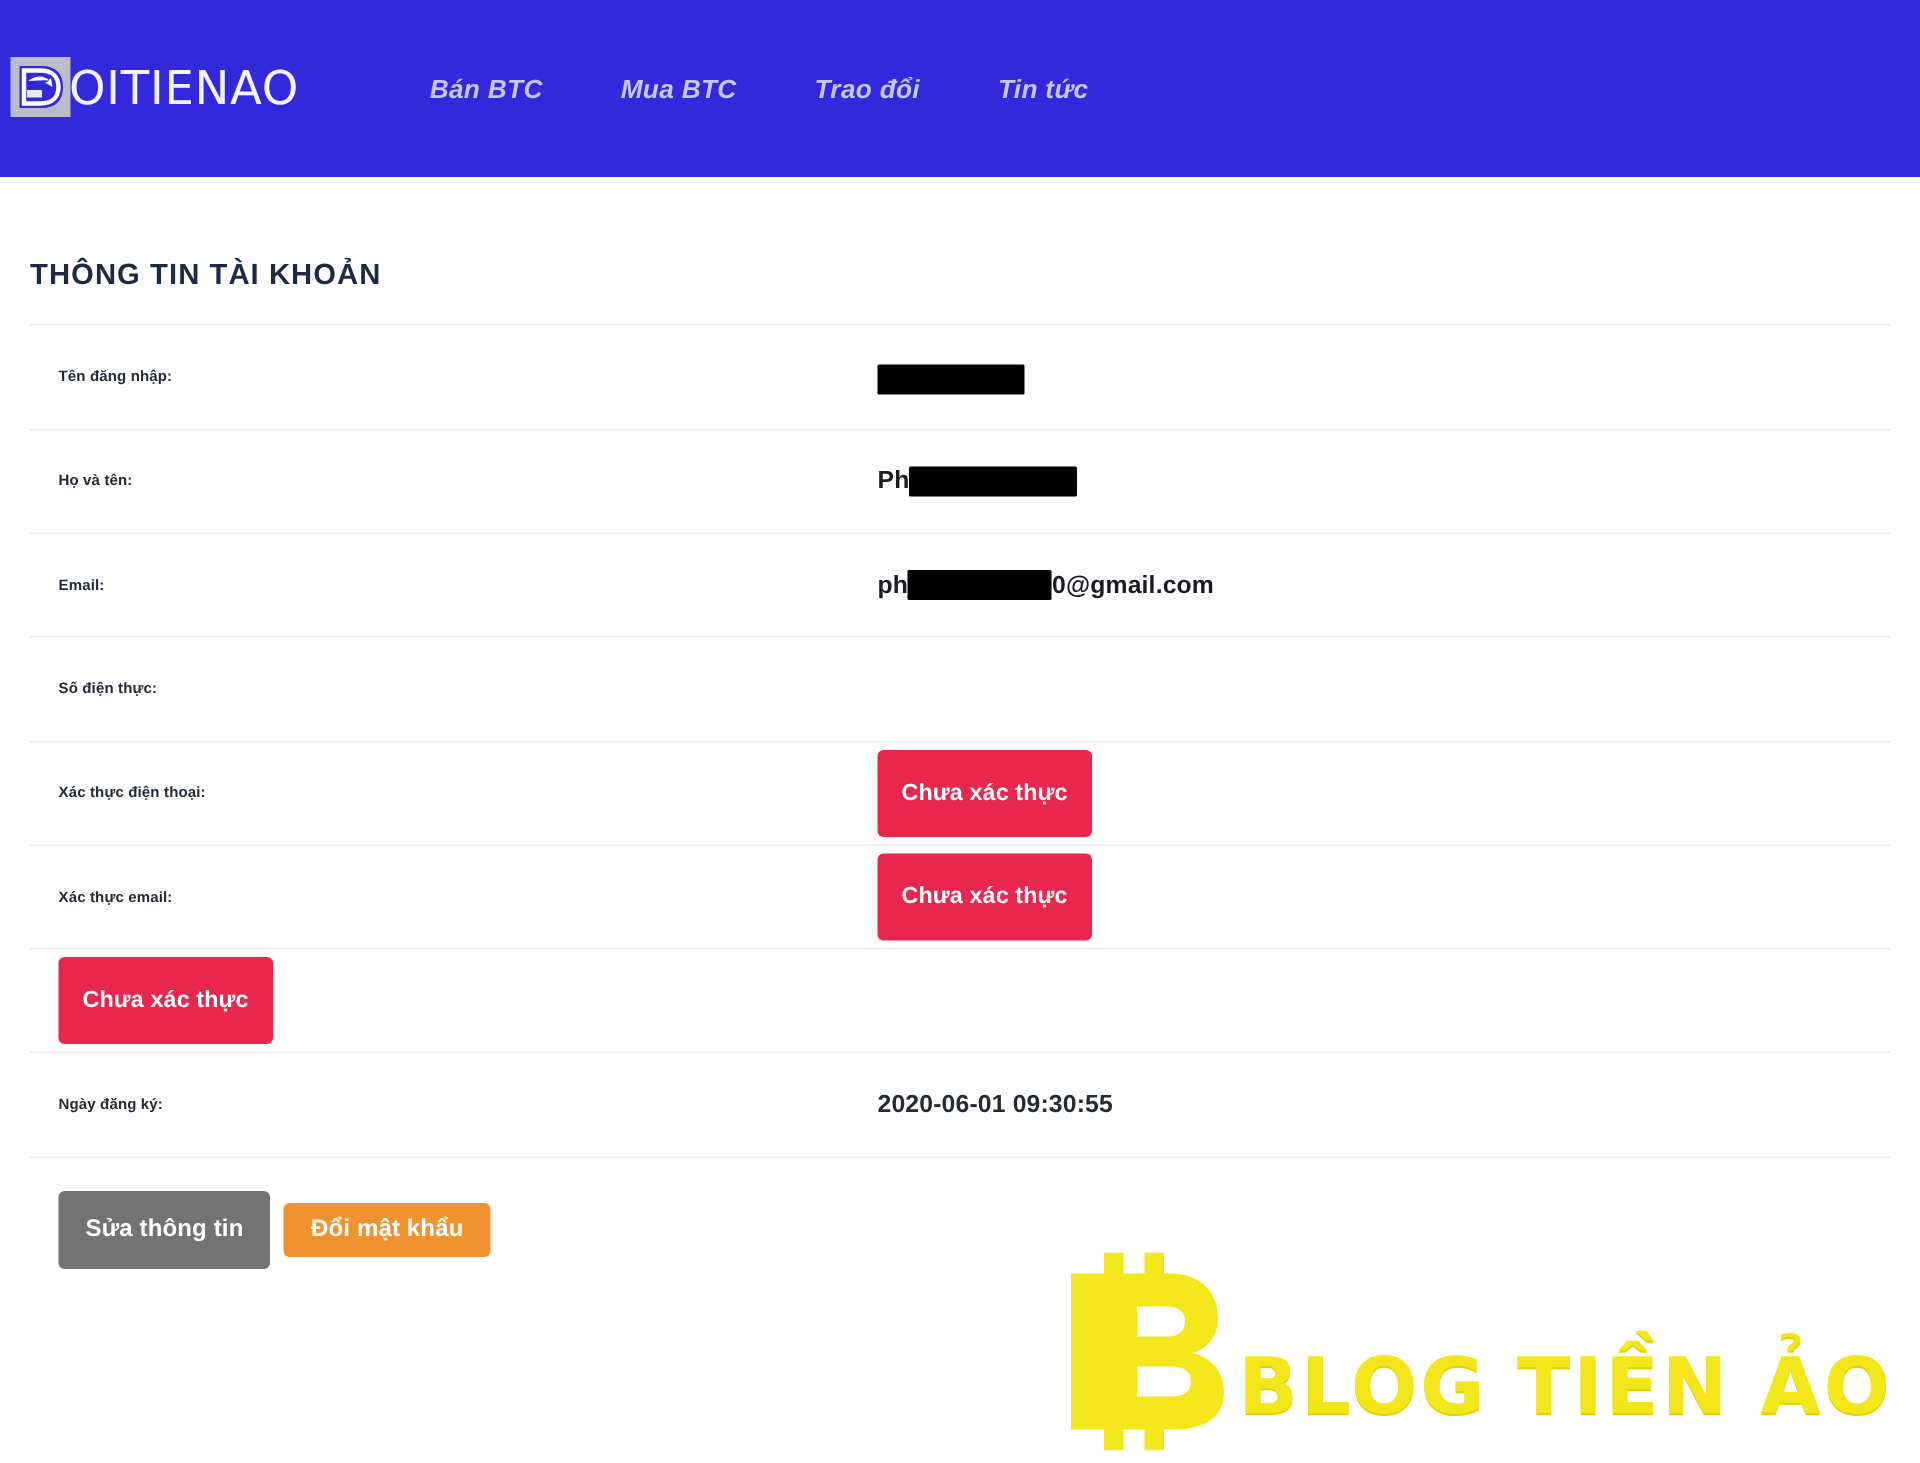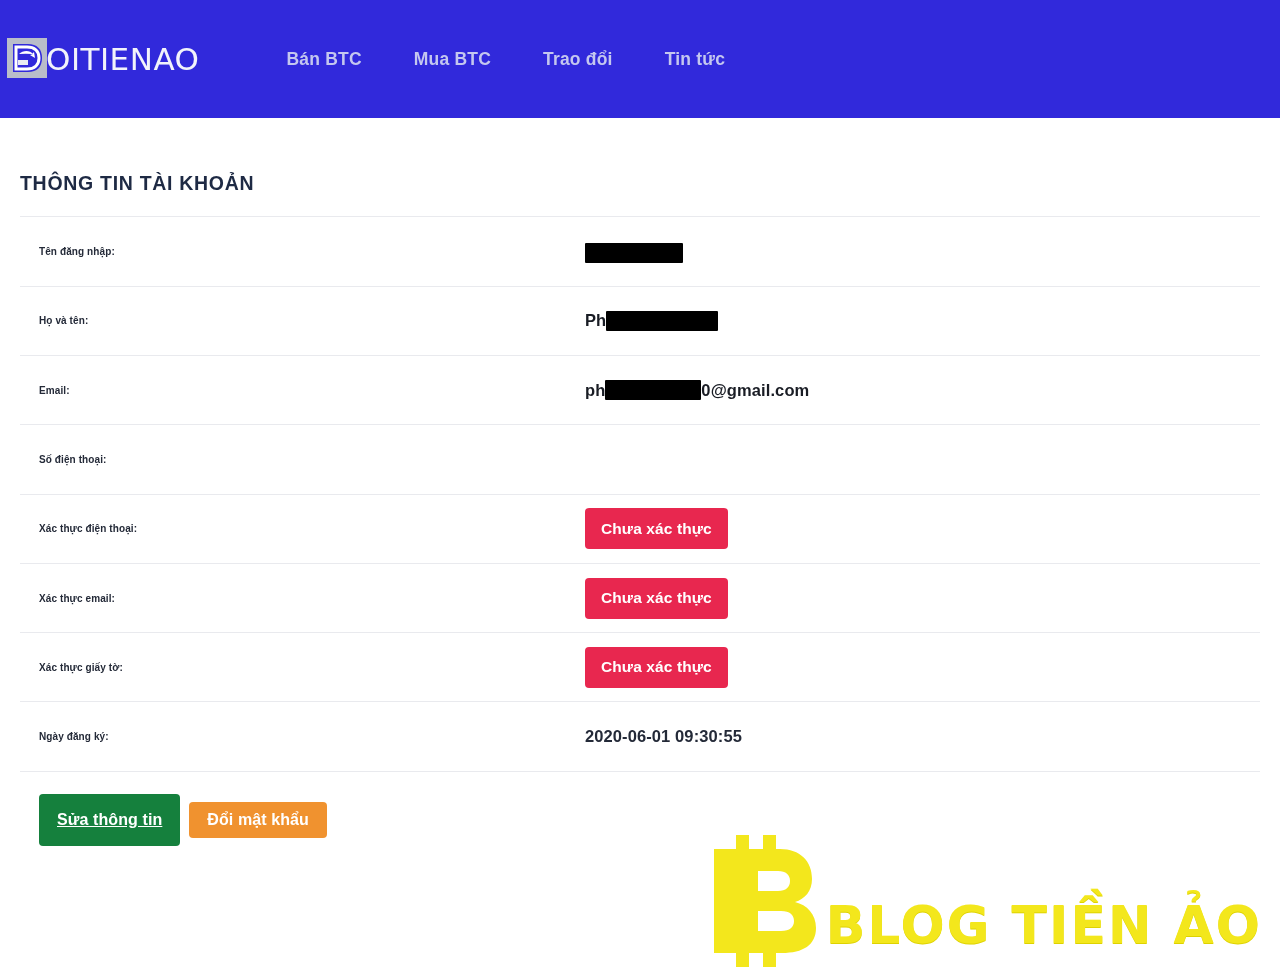--- a/index.html
+++ b/index.html
@@ -60,20 +60,21 @@
     left: -3px;
     top: 1px;
     white-space: nowrap;
   }
 
   .main-nav {
     display: flex;
     align-items: center;
     margin-left: 58px;
     gap: 0px;
+    font-style: italic;
   }
   .nav-link {
     color: #c4c7ef;
     font-size: 17.5px;
     font-weight: 700;
     text-decoration: none;
     padding: 6px 26px;
     white-space: nowrap;
     letter-spacing: 0.2px;
   }
@@ -145,38 +146,37 @@
     font-family: inherit;
     border-radius: 4px;
     color: #ffffff;
     white-space: nowrap;
   }
   .btn-unverified {
     background: #e8274f;
     font-size: 15.5px;
     font-weight: 700;
     padding: 0 16px;
-    height: 41px;
+    height: 58px;
     letter-spacing: 0.1px;
   }
 
   .action-bar {
     display: flex;
     align-items: center;
     gap: 9px;
     padding: 22px 0 0 19px;
   }
   .btn-edit {
-    background: #15803d;
+    background: #737373;
     font-size: 16px;
     font-weight: 700;
     height: 52px;
     padding: 0 18px;
     letter-spacing: 0.1px;
-    text-decoration: underline;
   }
   .btn-password {
     background: #f0922f;
     font-size: 16px;
     font-weight: 700;
     height: 36px;
     padding: 0 18px;
     letter-spacing: 0.1px;
   }
 
@@ -262,41 +262,40 @@
     <div class="info-row">
       <div class="info-label">Email:</div>
       <div class="info-value">
         <span class="val-txt">ph</span>
           <span class="redact w-mail"></span>
           <span class="val-txt">0@gmail.com</span>
       </div>
     </div>
 
     <div class="info-row">
-      <div class="info-label">Số điện thoại:</div>
+      <div class="info-label">Số điện thực:</div>
       <div class="info-value plain"></div>
     </div>
 
 
     <div class="info-row">
       <div class="info-label">Xác thực điện thoại:</div>
       <div class="info-value">
         <button class="btn btn-unverified">Chưa xác thực</button>
       </div>
     </div>
 
     <div class="info-row">
       <div class="info-label">Xác thực email:</div>
       <div class="info-value">
         <button class="btn btn-unverified">Chưa xác thực</button>
       </div>
     </div>
 
     <div class="info-row">
-      <div class="info-label">Xác thực giấy tờ:</div>
       <div class="info-value">
         <button class="btn btn-unverified">Chưa xác thực</button>
       </div>
     </div>
 
     <div class="info-row">
       <div class="info-label">Ngày đăng ký:</div>
       <div class="info-value">2020-06-01 09:30:55</div>
     </div>
 

